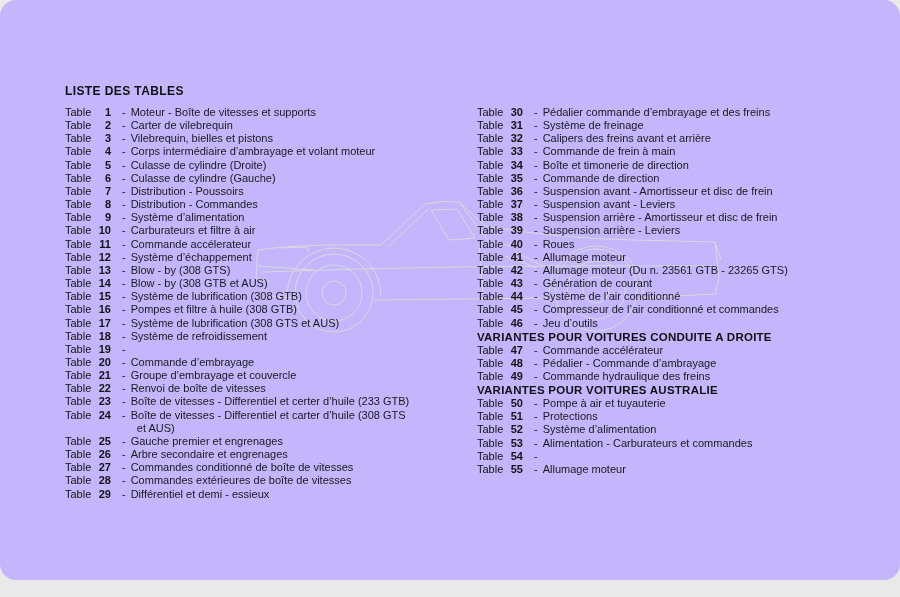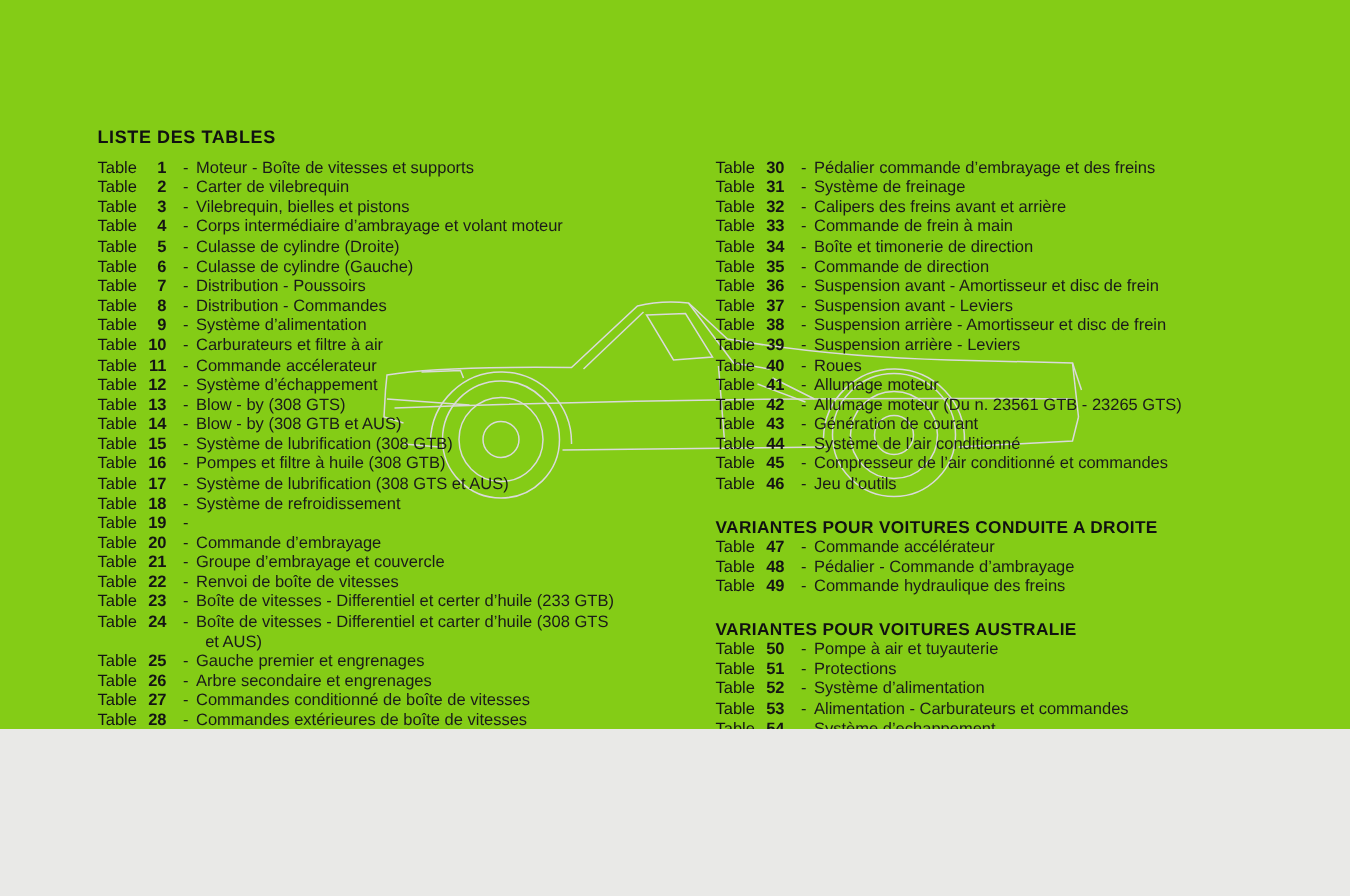--- a/index.html
+++ b/index.html
@@ -1,43 +1,44 @@
 <!DOCTYPE html>
 <html><head>
 <meta charset="utf-8">
 <style>
   html,body{margin:0;padding:0;}
   body{width:900px;height:597px;overflow:hidden;background:#e9e9e7;}
   .page{
-    position:relative;width:900px;height:486px;
-    background:#84cc16;
+    position:relative;width:900px;height:580px;
+    background:#c4b5fd;
     font-family:"Liberation Sans",sans-serif;
     color:#1a1a1a;
     overflow:hidden;
+    border-radius:16px;
   }
   .title{
     position:absolute;left:65px;top:84px;
     font-size:12px;font-weight:bold;letter-spacing:.4px;color:#111;
   }
   .car-watermark{
     position:absolute;left:253px;top:186px;width:482px;height:152px;
     pointer-events:none;
   }
   .col{position:absolute;top:106px;}
   .col-left{left:65px;width:405px;}
   .col-right{left:477px;width:420px;}
   .row{
     display:flex;align-items:flex-start;
     font-size:11px;line-height:13.15px;
   }
   .lbl{flex:none;width:32px;font-weight:normal;color:#141414;}
   .num{flex:none;width:14px;text-align:right;font-weight:bold;color:#141414;}
   .dash{flex:none;margin-left:11px;margin-right:5px;}
   .desc{flex:1;white-space:pre-wrap;}
-  .section{margin-top:15px;}
+  .section{}
   .section-heading{
     font-size:11.5px;font-weight:bold;letter-spacing:.25px;
     line-height:14px;color:#111;
   }
 </style>
 </head>
 <body>
 
 <div class="page">
 
@@ -462,21 +463,20 @@
     <span class="lbl">Table</span>
     <span class="num">53</span>
     <span class="dash">-</span>
     <span class="desc">Alimentation - Carburateurs et commandes</span>
   </div>
 
   <div class="row">
     <span class="lbl">Table</span>
     <span class="num">54</span>
     <span class="dash">-</span>
-    <span class="desc">Système d’echappement</span>
   </div>
 
   <div class="row">
     <span class="lbl">Table</span>
     <span class="num">55</span>
     <span class="dash">-</span>
     <span class="desc">Allumage moteur</span>
   </div>
 </div>
     </div>

